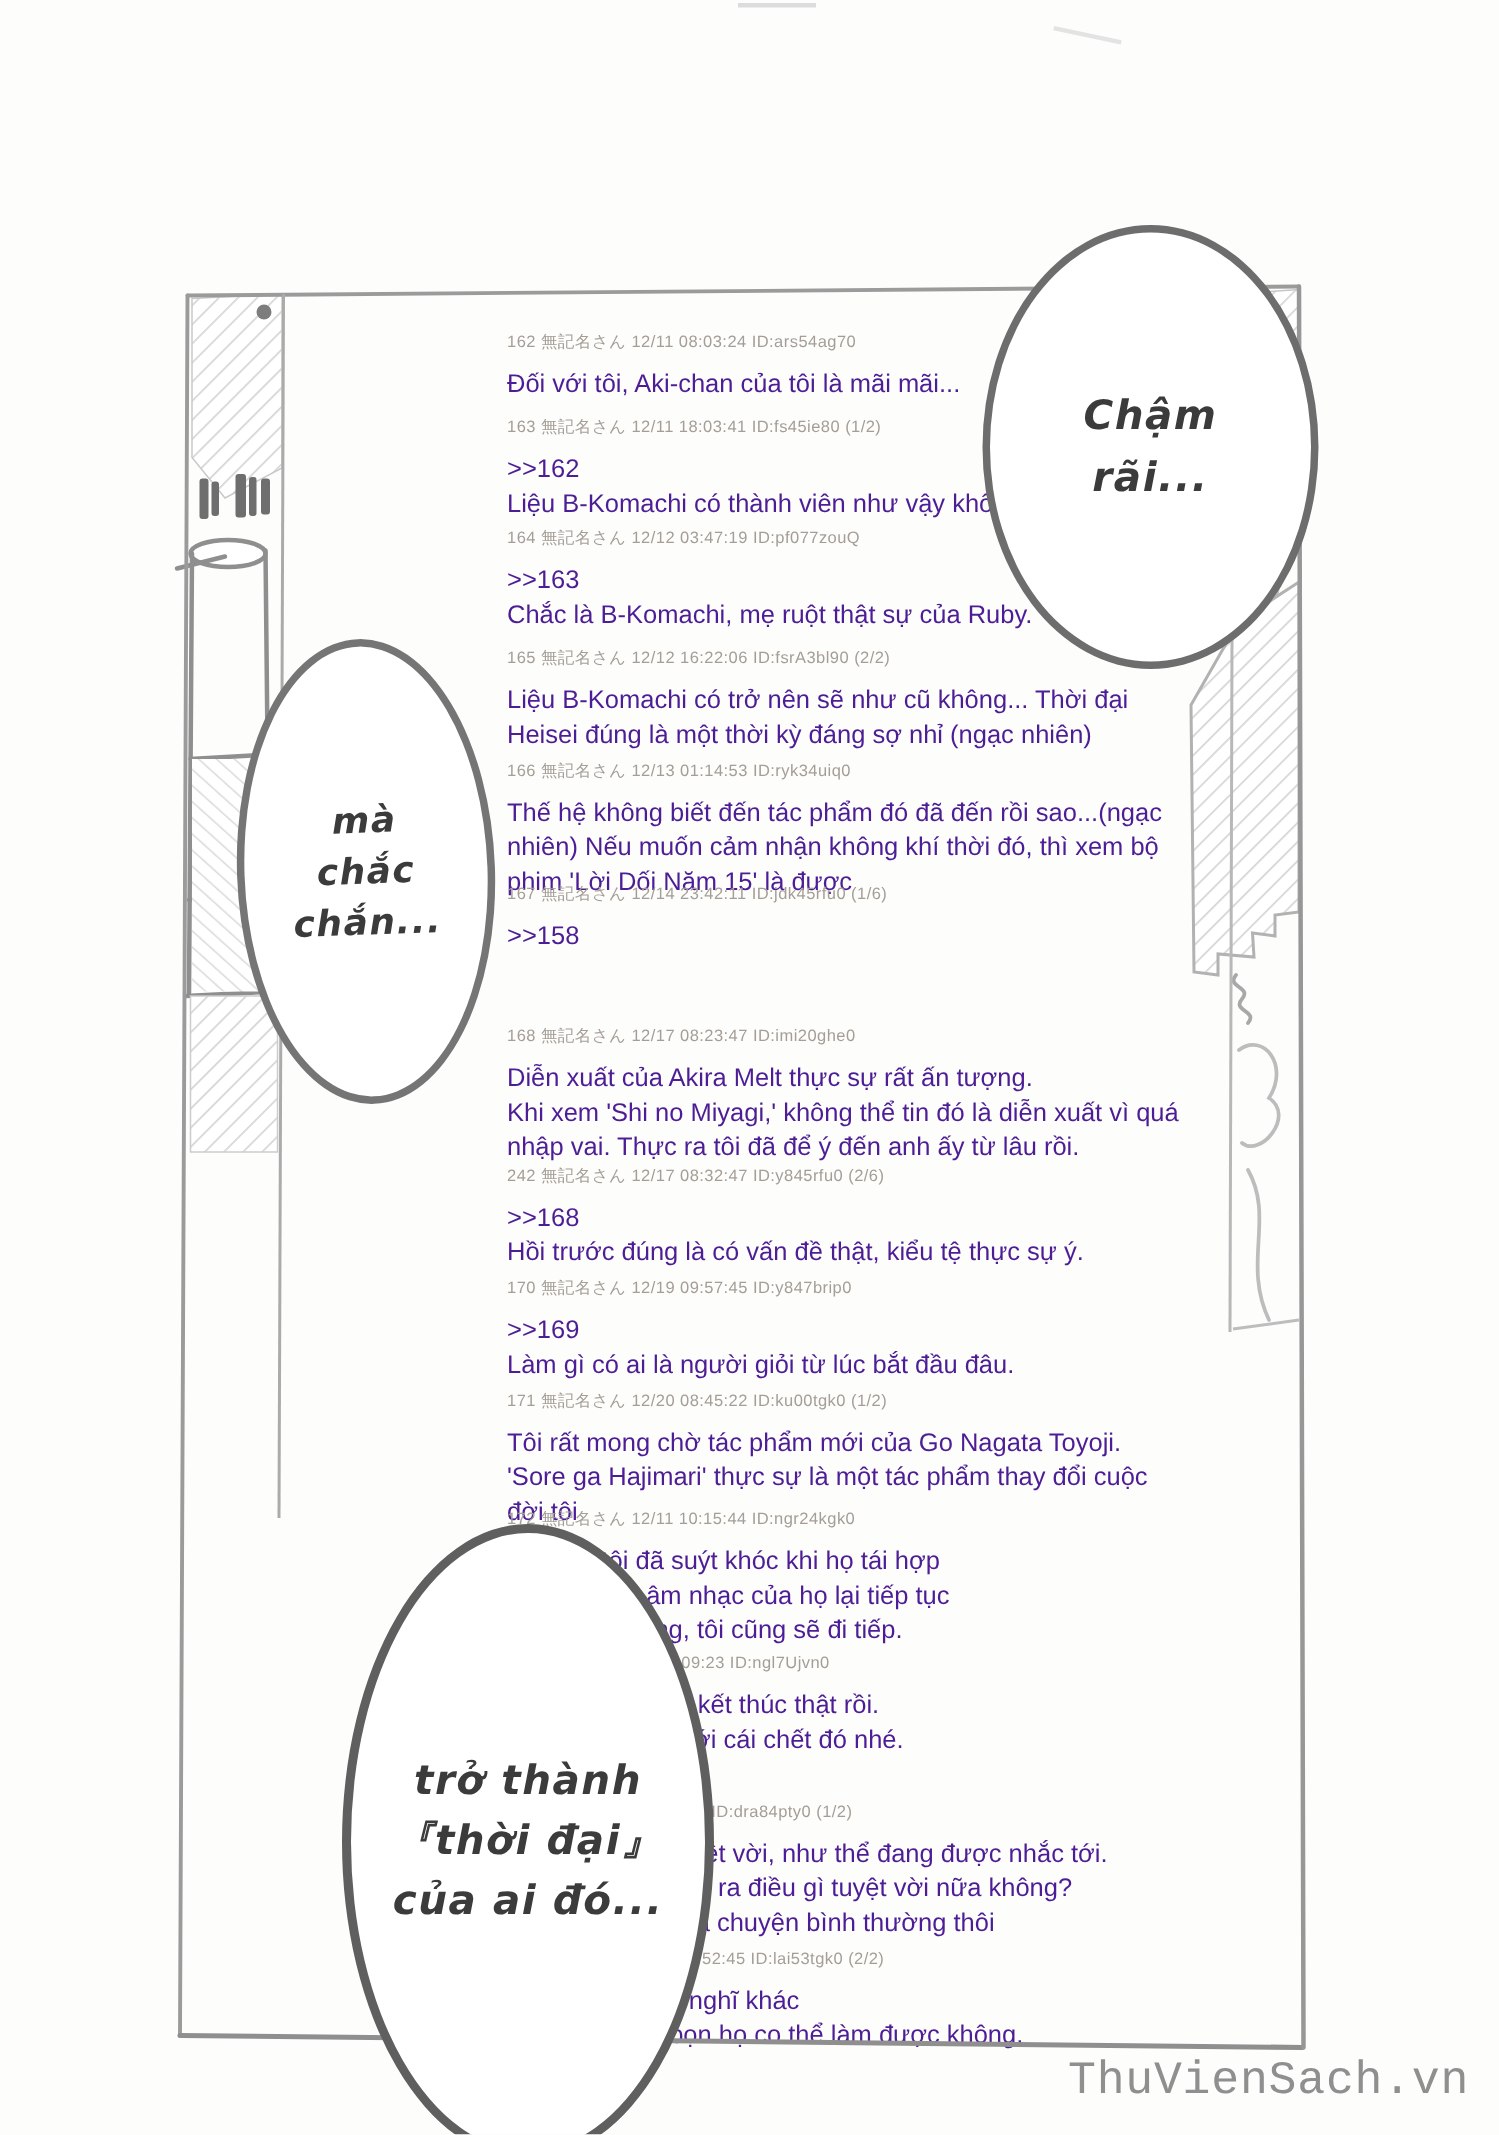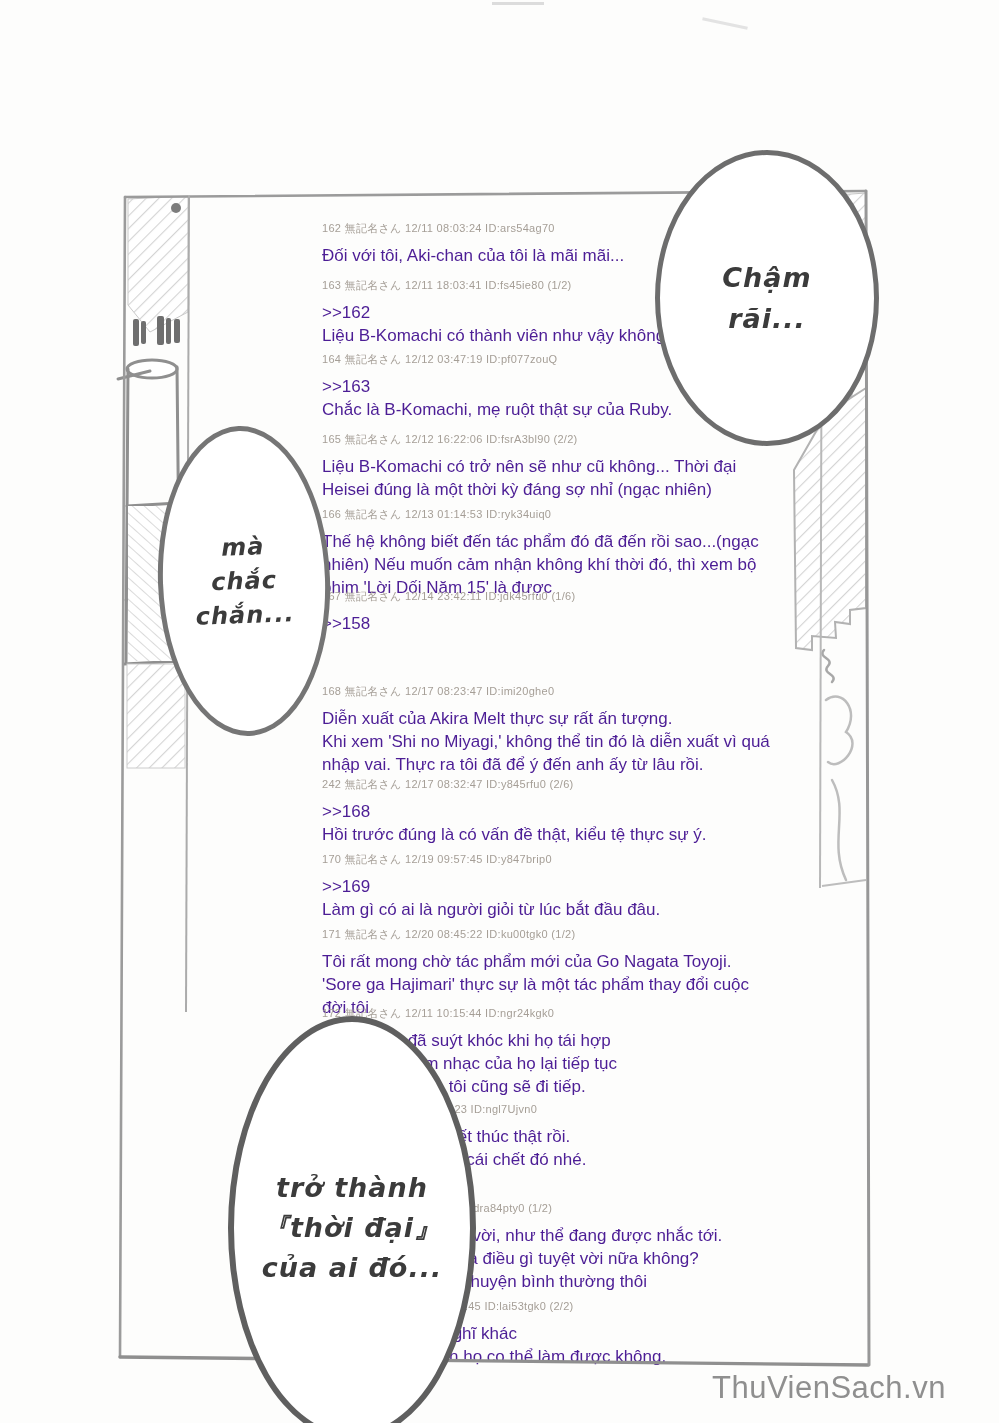--- a/index.html
+++ b/index.html
@@ -1,40 +1,40 @@
 <!DOCTYPE html>
 <html><head>
 <meta charset="utf-8">
 <style>
   html,body{margin:0;padding:0;background:#fdfdfc;}
   #stage{position:relative;width:999px;height:1423px;overflow:hidden;
          font-family:"Liberation Sans",sans-serif;background:#fdfdfc;}
   #art, #frame{position:absolute;left:0;top:0;z-index:1;}
   
-  #post-list{position:absolute;left:322px;top:0;width:452px;height:1230px;z-index:2;}
+  #post-list{position:absolute;left:338px;top:0;width:452px;height:1230px;z-index:2;}
   .post{position:absolute;left:0;width:452px;}
   .post-header{font-size:11px;line-height:13px;color:#a59e96;letter-spacing:.3px;
                margin:0 0 9px 0;white-space:nowrap;overflow:hidden;}
   .post-line{font-size:17px;line-height:23px;color:#4c1d95;margin:0;}
   .post-line.ref{cursor:pointer;}
   
   .bubble{position:absolute;background:#ffffff;border-radius:50%;z-index:3;
           display:flex;flex-direction:column;align-items:center;justify-content:center;}
   .bubble-line{font-family:"DejaVu Sans",sans-serif;font-style:italic;font-weight:600;
                color:#3b3b3b;letter-spacing:1px;text-align:center;}
   #bubble-1{left:655px;top:150px;width:214px;height:286px;border:5px solid #6d6d6d;}
   #bubble-1 .bubble-line{font-size:27px;line-height:41px;}
   #bubble-2{left:158px;top:426px;width:162px;height:300px;border:5px solid #757575;transform:rotate(-2deg);}
   #bubble-2 .bubble-line{font-size:24px;line-height:34px;}
   #bubble-3{left:228px;top:1016px;width:236px;height:412px;border:6px solid #5f5f5f;}
   #bubble-3 .bubble-line{font-size:27px;line-height:40px;}
   
   #watermark{position:absolute;left:712px;top:1370px;z-index:4;
              font-size:31px;color:#8f8f8f;letter-spacing:.5px;
-             font-family:Liberation Sans, sans-serif;font-weight:400;}
+             font-family:Liberation Mono, monospace;font-weight:400;}
   
   .artifact{position:absolute;background:#dcdcdc;z-index:0;}
   #artifact-1{left:492px;top:2px;width:52px;height:3px;}
   #artifact-2{left:702px;top:22px;width:46px;height:3px;transform:rotate(12deg);background:#e3e3e3;}
 </style>
 </head>
 <body>
 
 <div id="stage">
 

